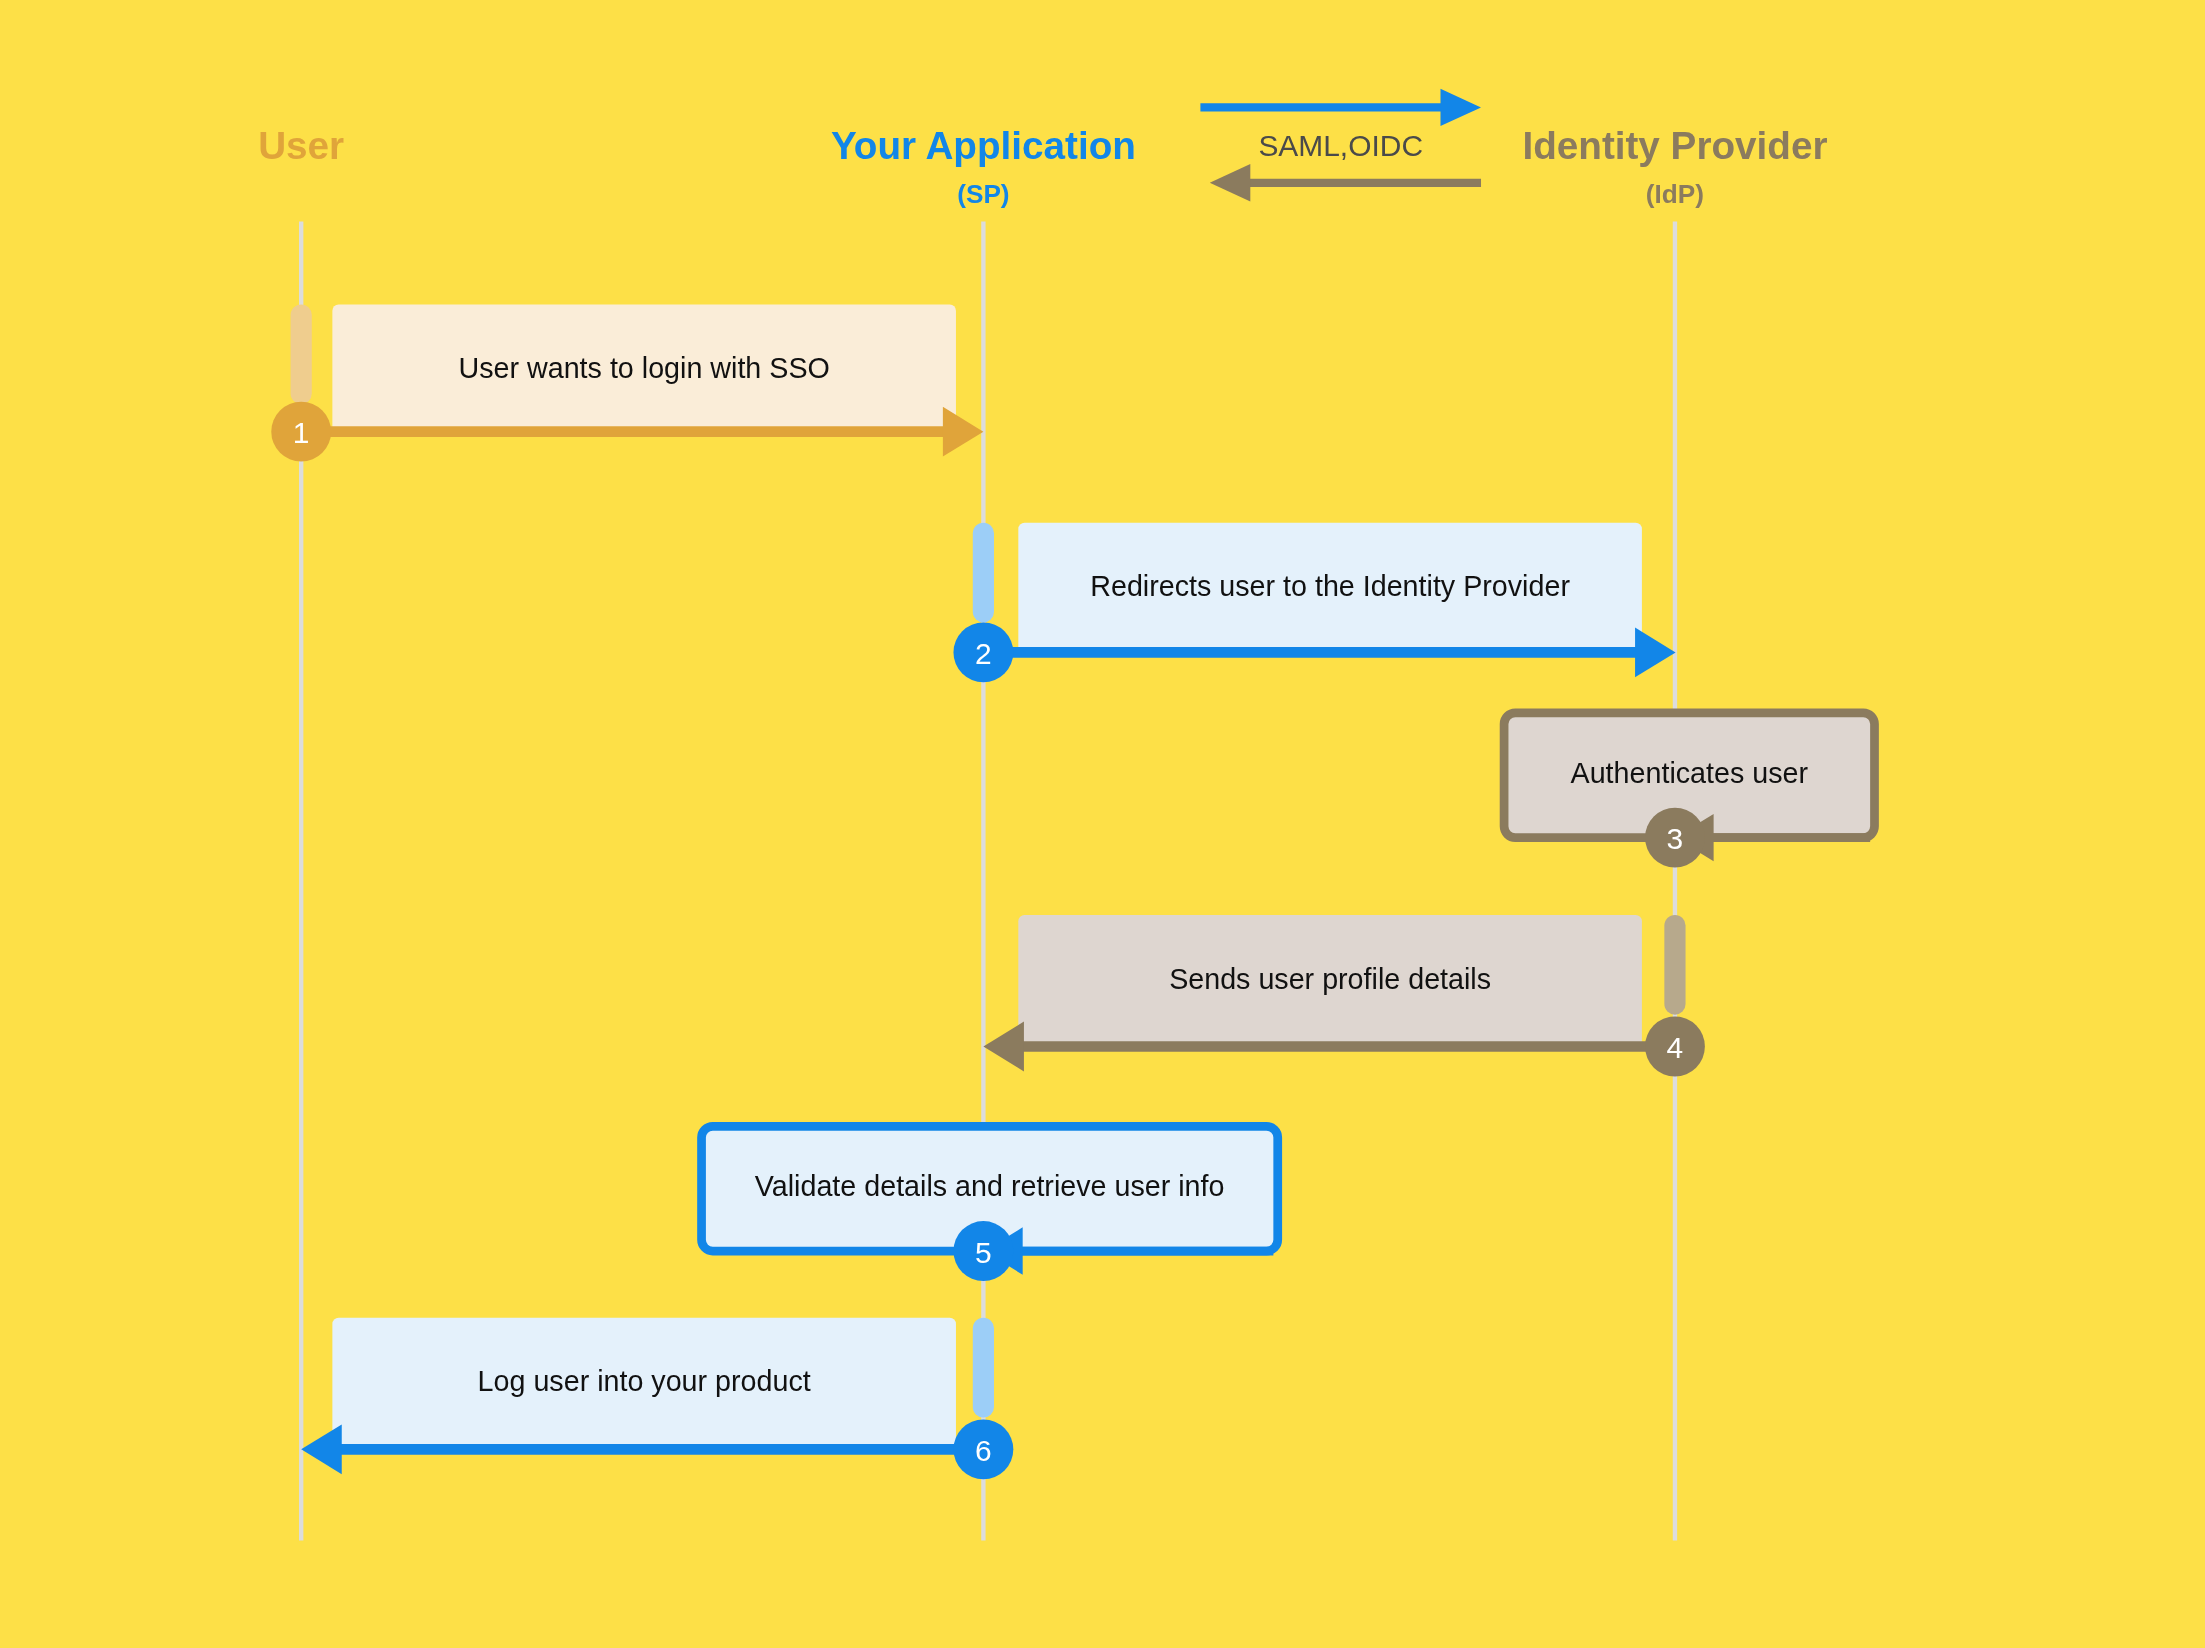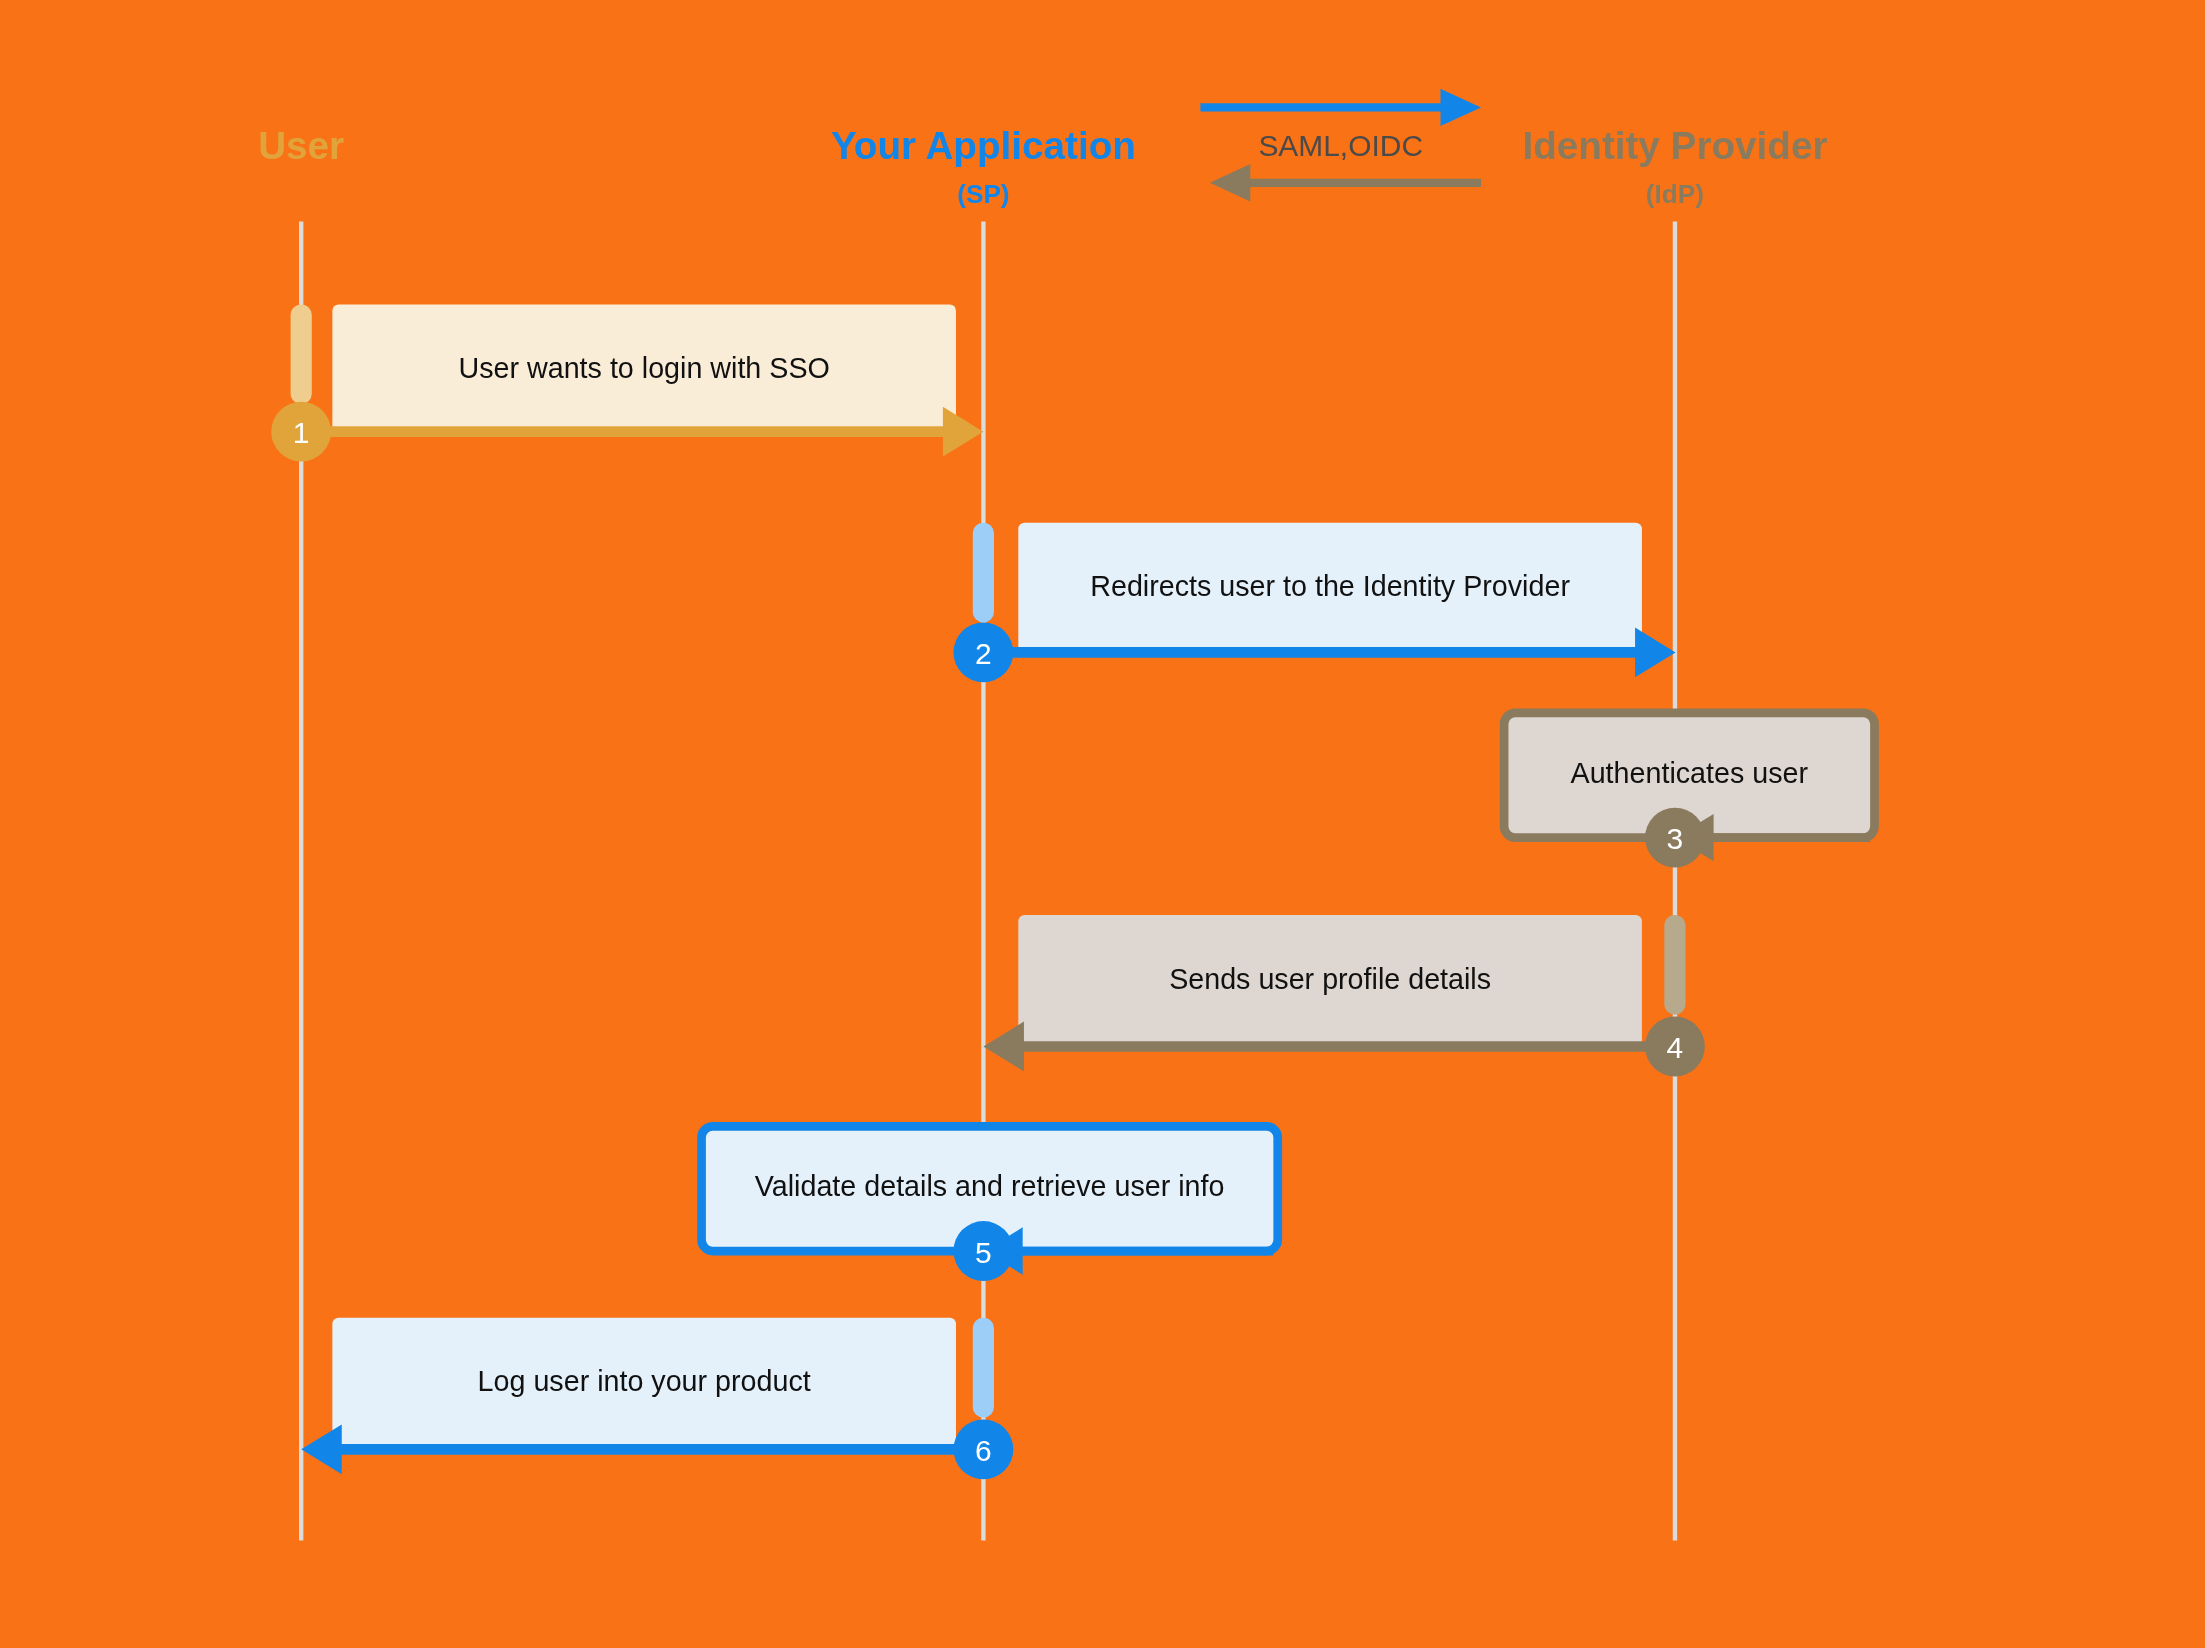--- a/index.html
+++ b/index.html
@@ -10,21 +10,21 @@
   body {
     width: 2205px;
     height: 1649px;
     font-family: "Liberation Sans", sans-serif;
     overflow: hidden;
   }
   #diagram-root {
     position: relative;
     width: 2205px;
     height: 1649px;
-    background: #f97316;
+    background: #fde047;
   }
   svg.seq {
     display: block;
     width: 2205px;
     height: 1649px;
   }
   .lifeline-line {
     stroke: #dcdcdc;
     stroke-width: 7;
   }

